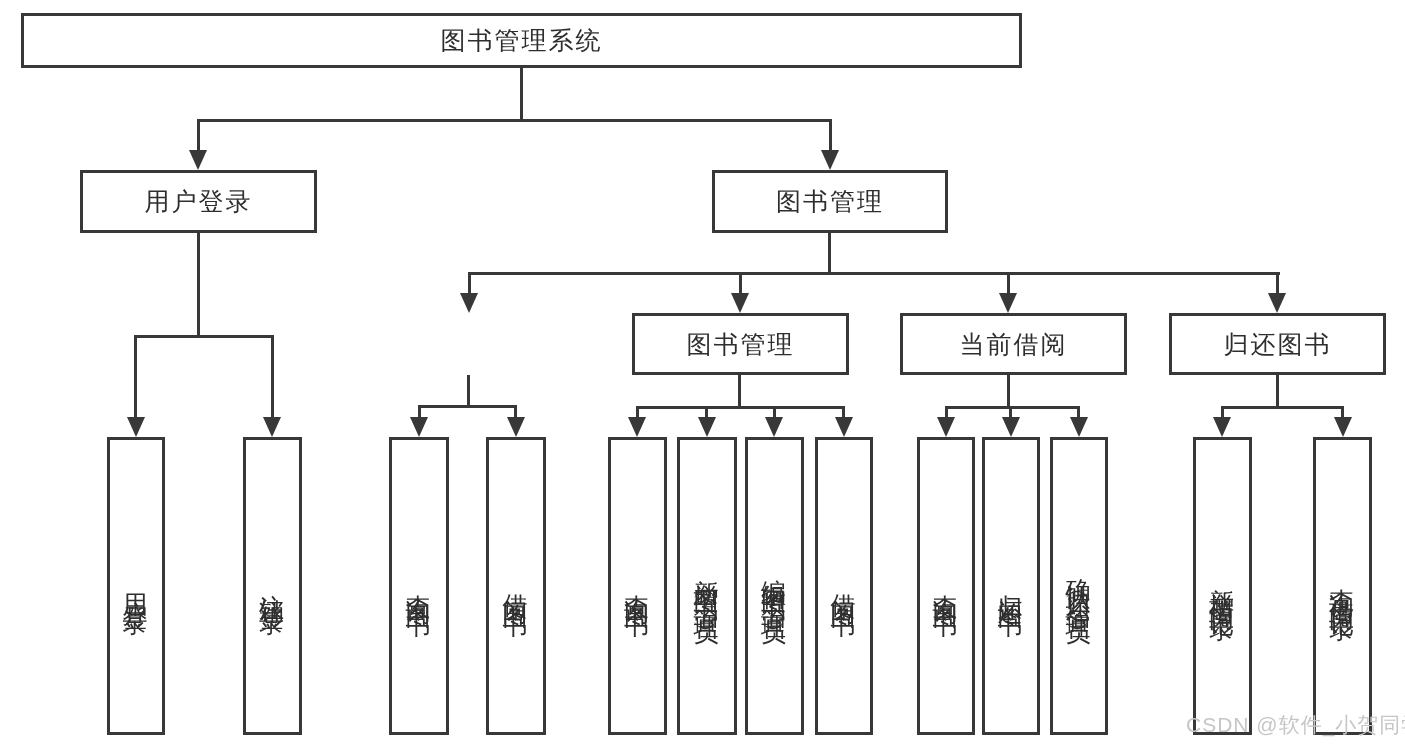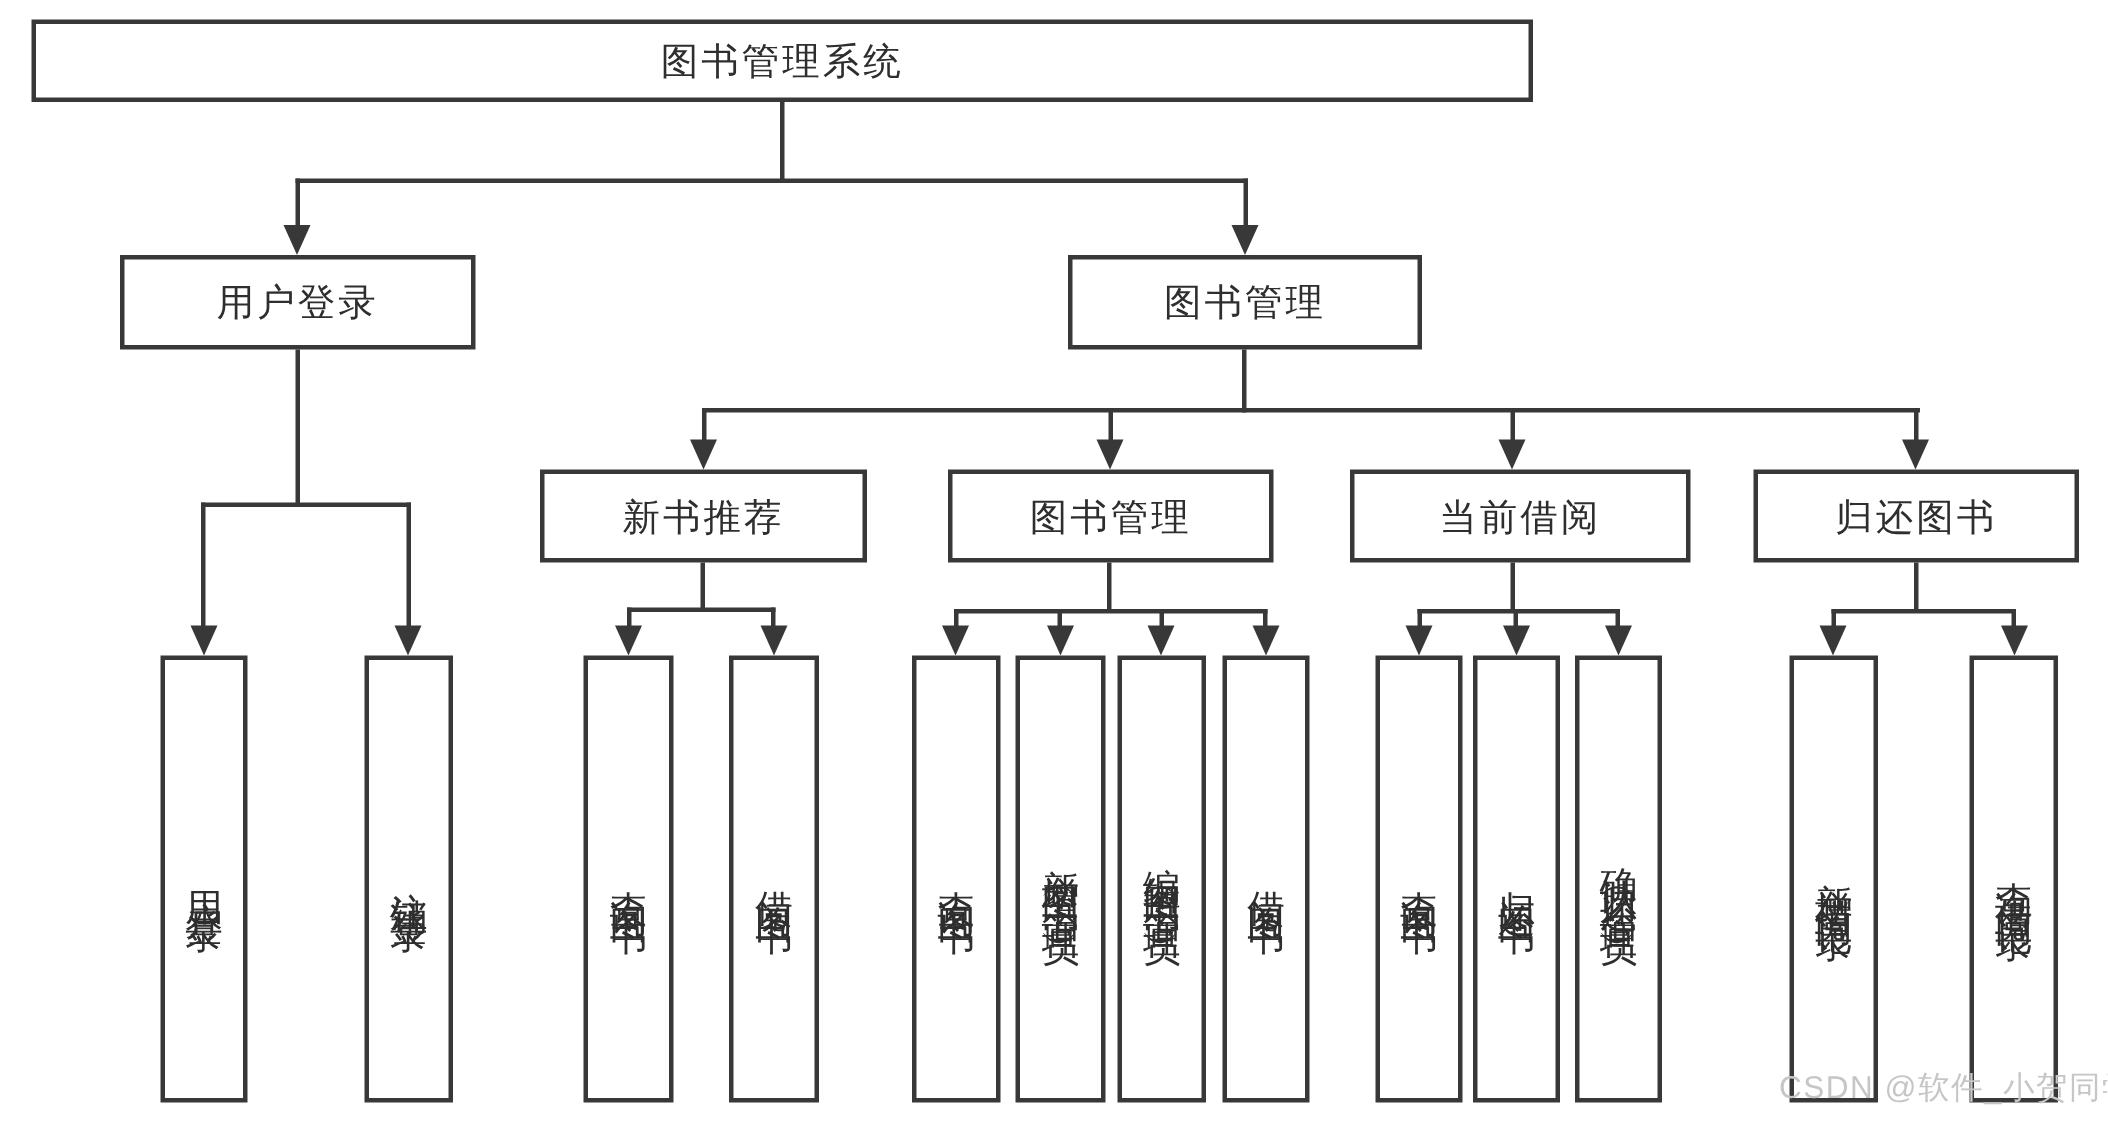--- a/index.html
+++ b/index.html
@@ -64,23 +64,20 @@
   <div class="hl" style="left:468px;top:272px;width:812px"></div>
   <div class="vl" style="left:468px;top:272px;height:23px"></div>
   <div class="ah" style="left:460px;top:293px"></div>
   <div class="vl" style="left:739px;top:272px;height:23px"></div>
   <div class="ah" style="left:731px;top:293px"></div>
   <div class="vl" style="left:1007px;top:272px;height:23px"></div>
   <div class="ah" style="left:999px;top:293px"></div>
   <div class="vl" style="left:1276px;top:272px;height:23px"></div>
   <div class="ah" style="left:1268px;top:293px"></div>
 
-  <div class="node" style="left:360px;top:313px;width:218px;height:62px">
-    <span>新书推荐</span>
-  </div>
   <div class="node" style="left:632px;top:313px;width:217px;height:62px">
     <span>图书管理</span>
   </div>
   <div class="node" style="left:900px;top:313px;width:227px;height:62px">
     <span>当前借阅</span>
   </div>
   <div class="node" style="left:1169px;top:313px;width:217px;height:62px">
     <span>归还图书</span>
   </div>
 

